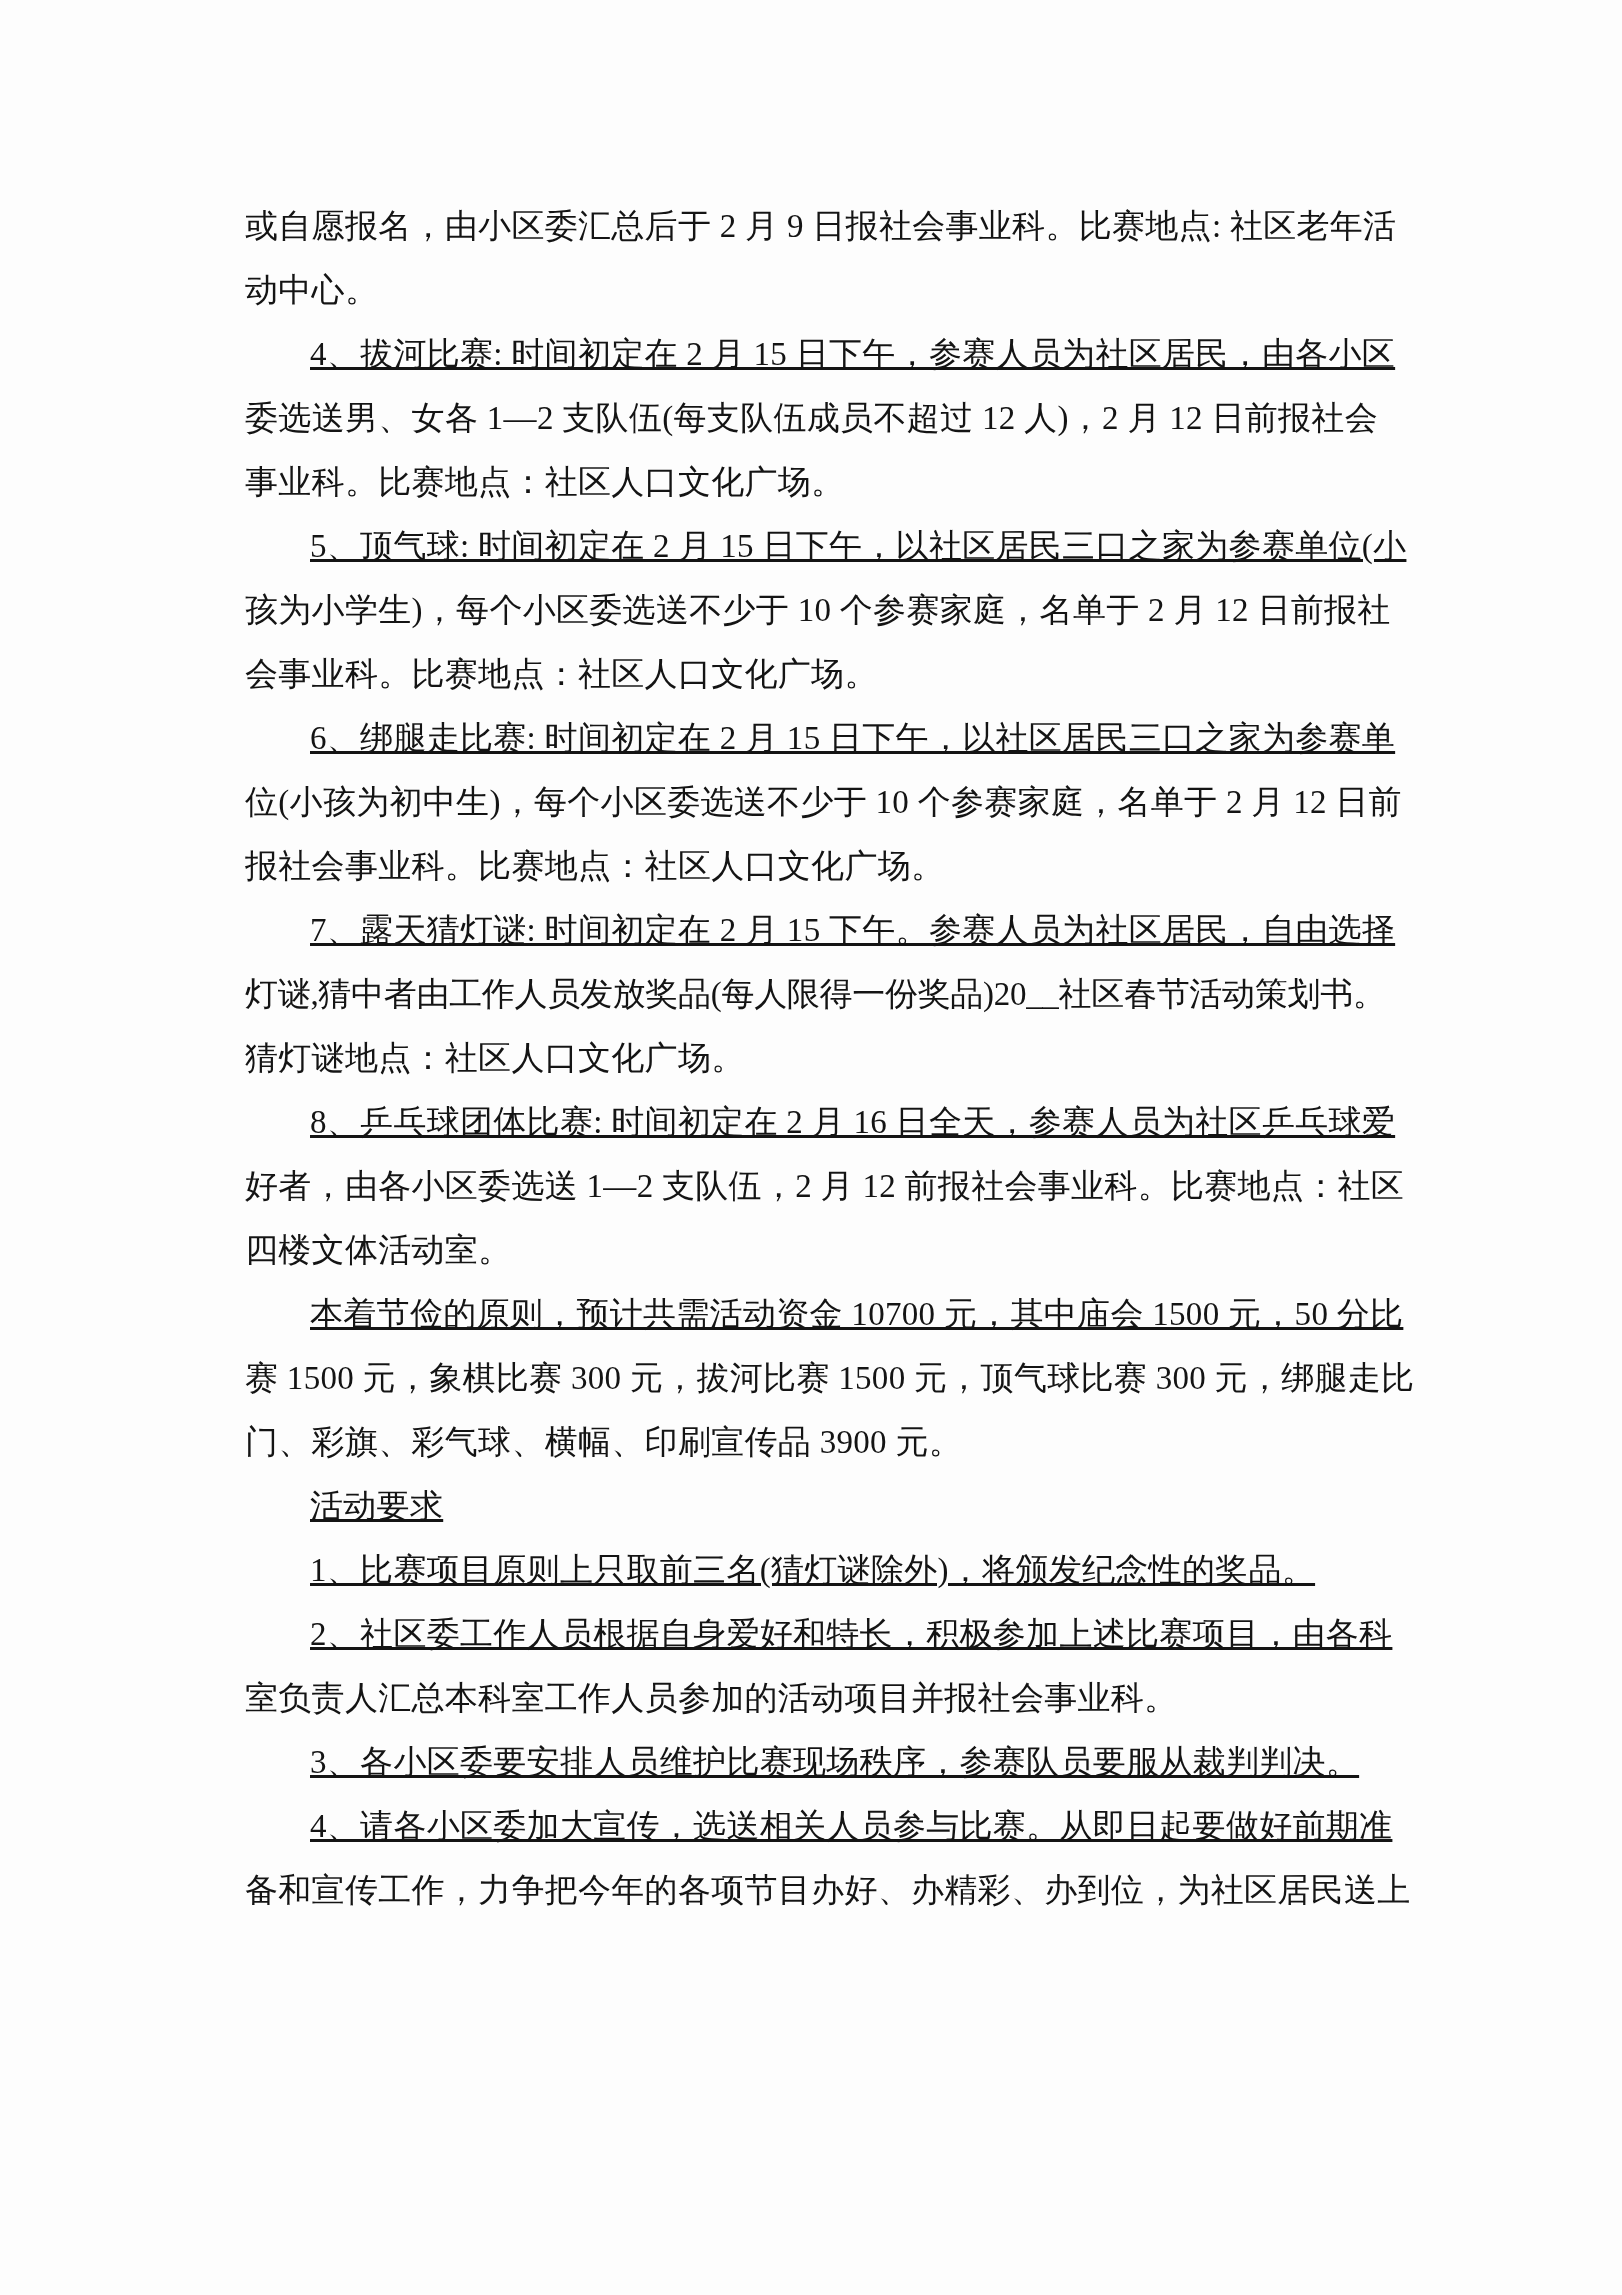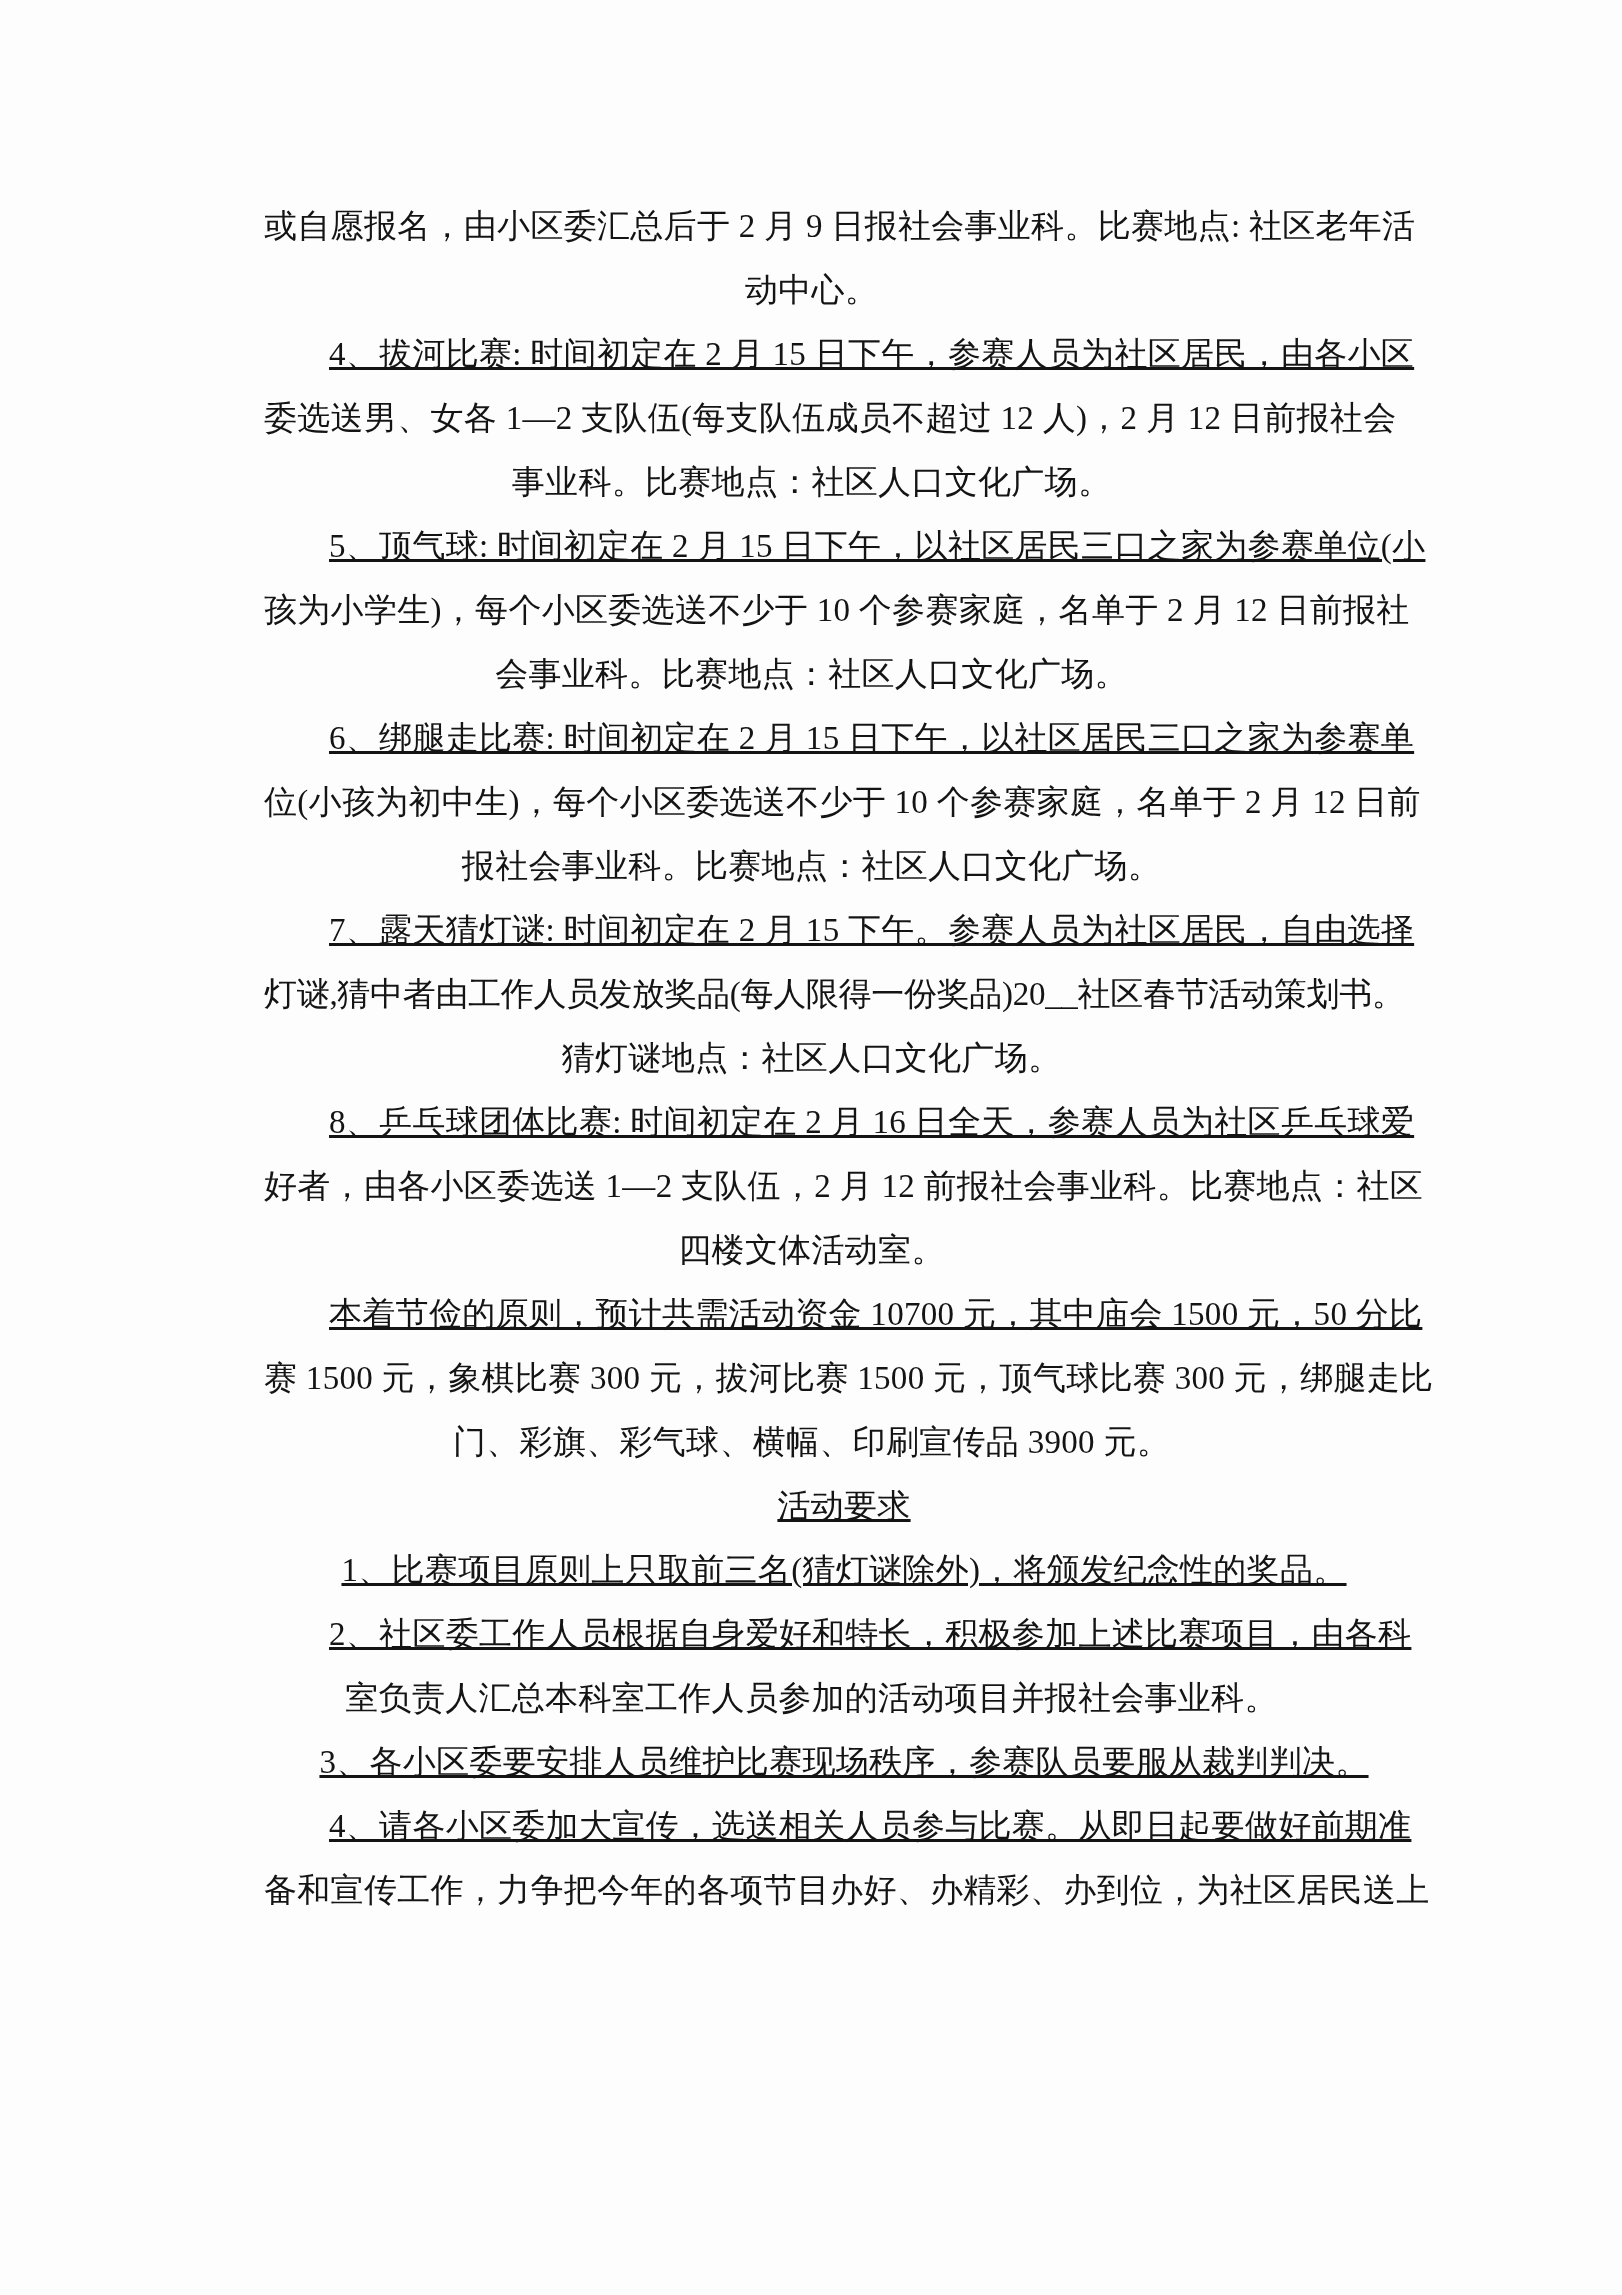--- a/index.html
+++ b/index.html
@@ -27,26 +27,25 @@
     width: 1133px;
   }
   .line {
     margin: 0;
     padding: 0;
     font-size: 33px;
     line-height: 64px;
     color: #141414;
     letter-spacing: 0.3px;
     white-space: nowrap;
-    text-align: center;
+    text-align: left;
   }
   .line.justify {
     text-align: justify;
     text-align-last: justify;
-    margin-left: 19px;
   }
   .line.indent {
     padding-left: 65px;
     text-decoration: underline;
   }
   .line.tight {
     letter-spacing: -0.3px;
   }
 </style>
 </head>

